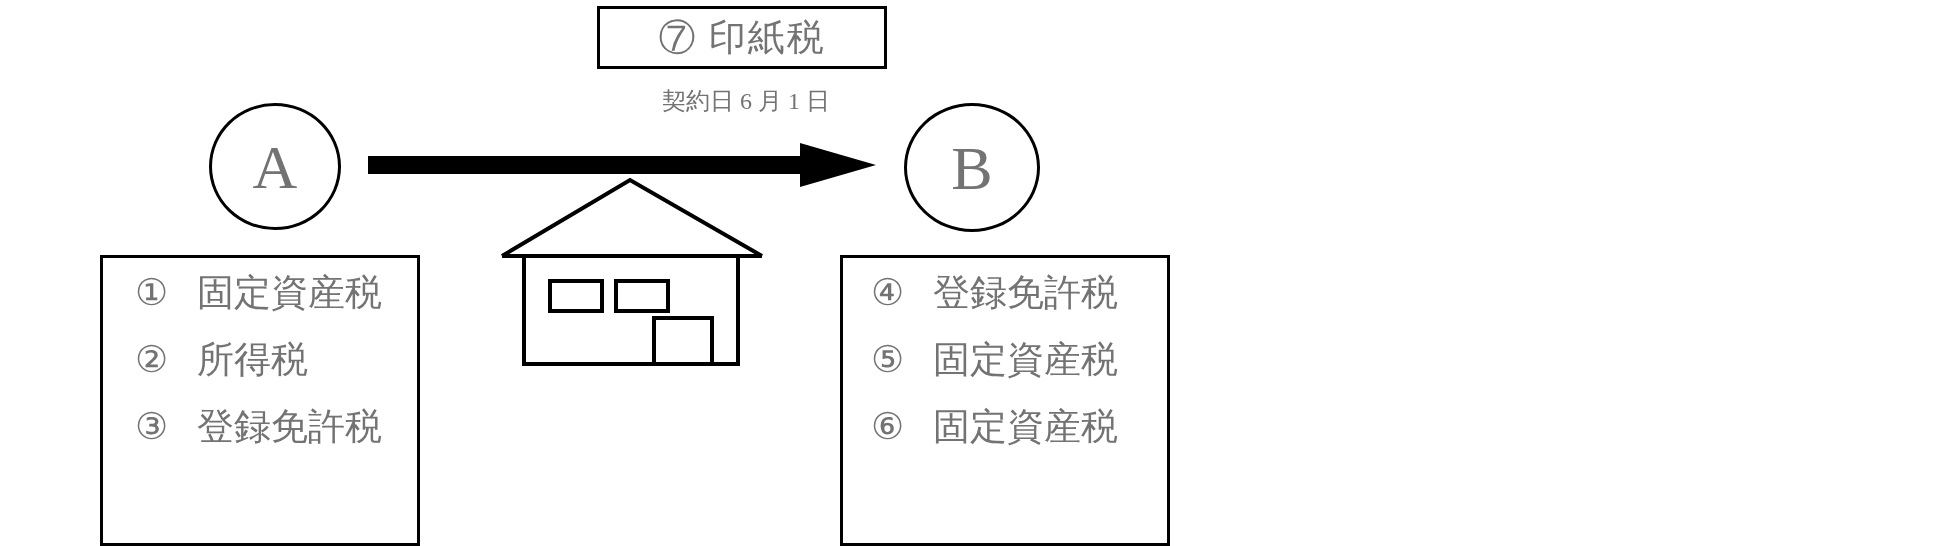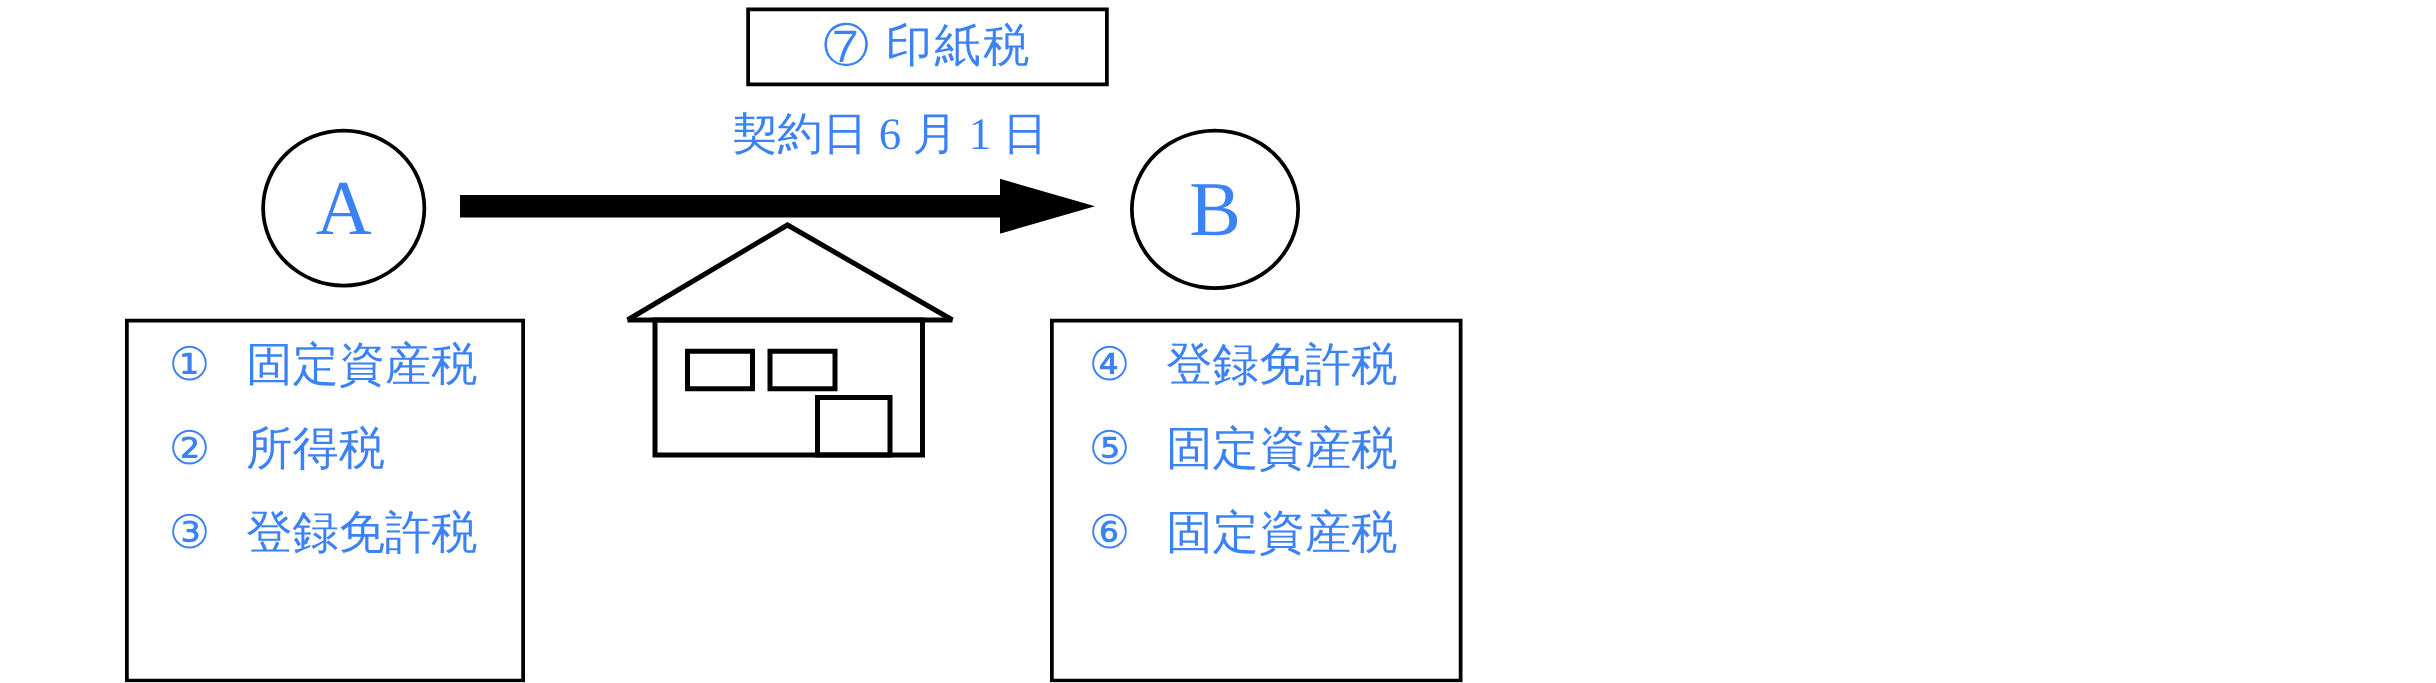--- a/index.html
+++ b/index.html
@@ -6,21 +6,21 @@
     margin: 0;
     padding: 0;
     background: #ffffff;
   }
   #stage {
     position: relative;
     width: 1559px;
     height: 546px;
     background: #ffffff;
     font-family: "Liberation Serif", "DejaVu Serif", serif;
-    color: #3b82f6;
+    color: #737373;
     overflow: hidden;
   }
 
   
   #stamp-box {
     position: absolute;
     left: 597px;
     top: 6px;
     width: 290px;
     height: 63px;
@@ -36,22 +36,22 @@
     letter-spacing: 2px;
     white-space: nowrap;
   }
 
   
   #contract-date {
     position: absolute;
     left: 586px;
     top: 88px;
     width: 320px;
-    text-align: left;
-    font-size: 36px;
+    text-align: center;
+    font-size: 24px;
     line-height: 1.1;
     white-space: nowrap;
   }
 
   
   .party-circle {
     position: absolute;
     border: 3px solid #000;
     border-radius: 50%;
     box-sizing: border-box;

